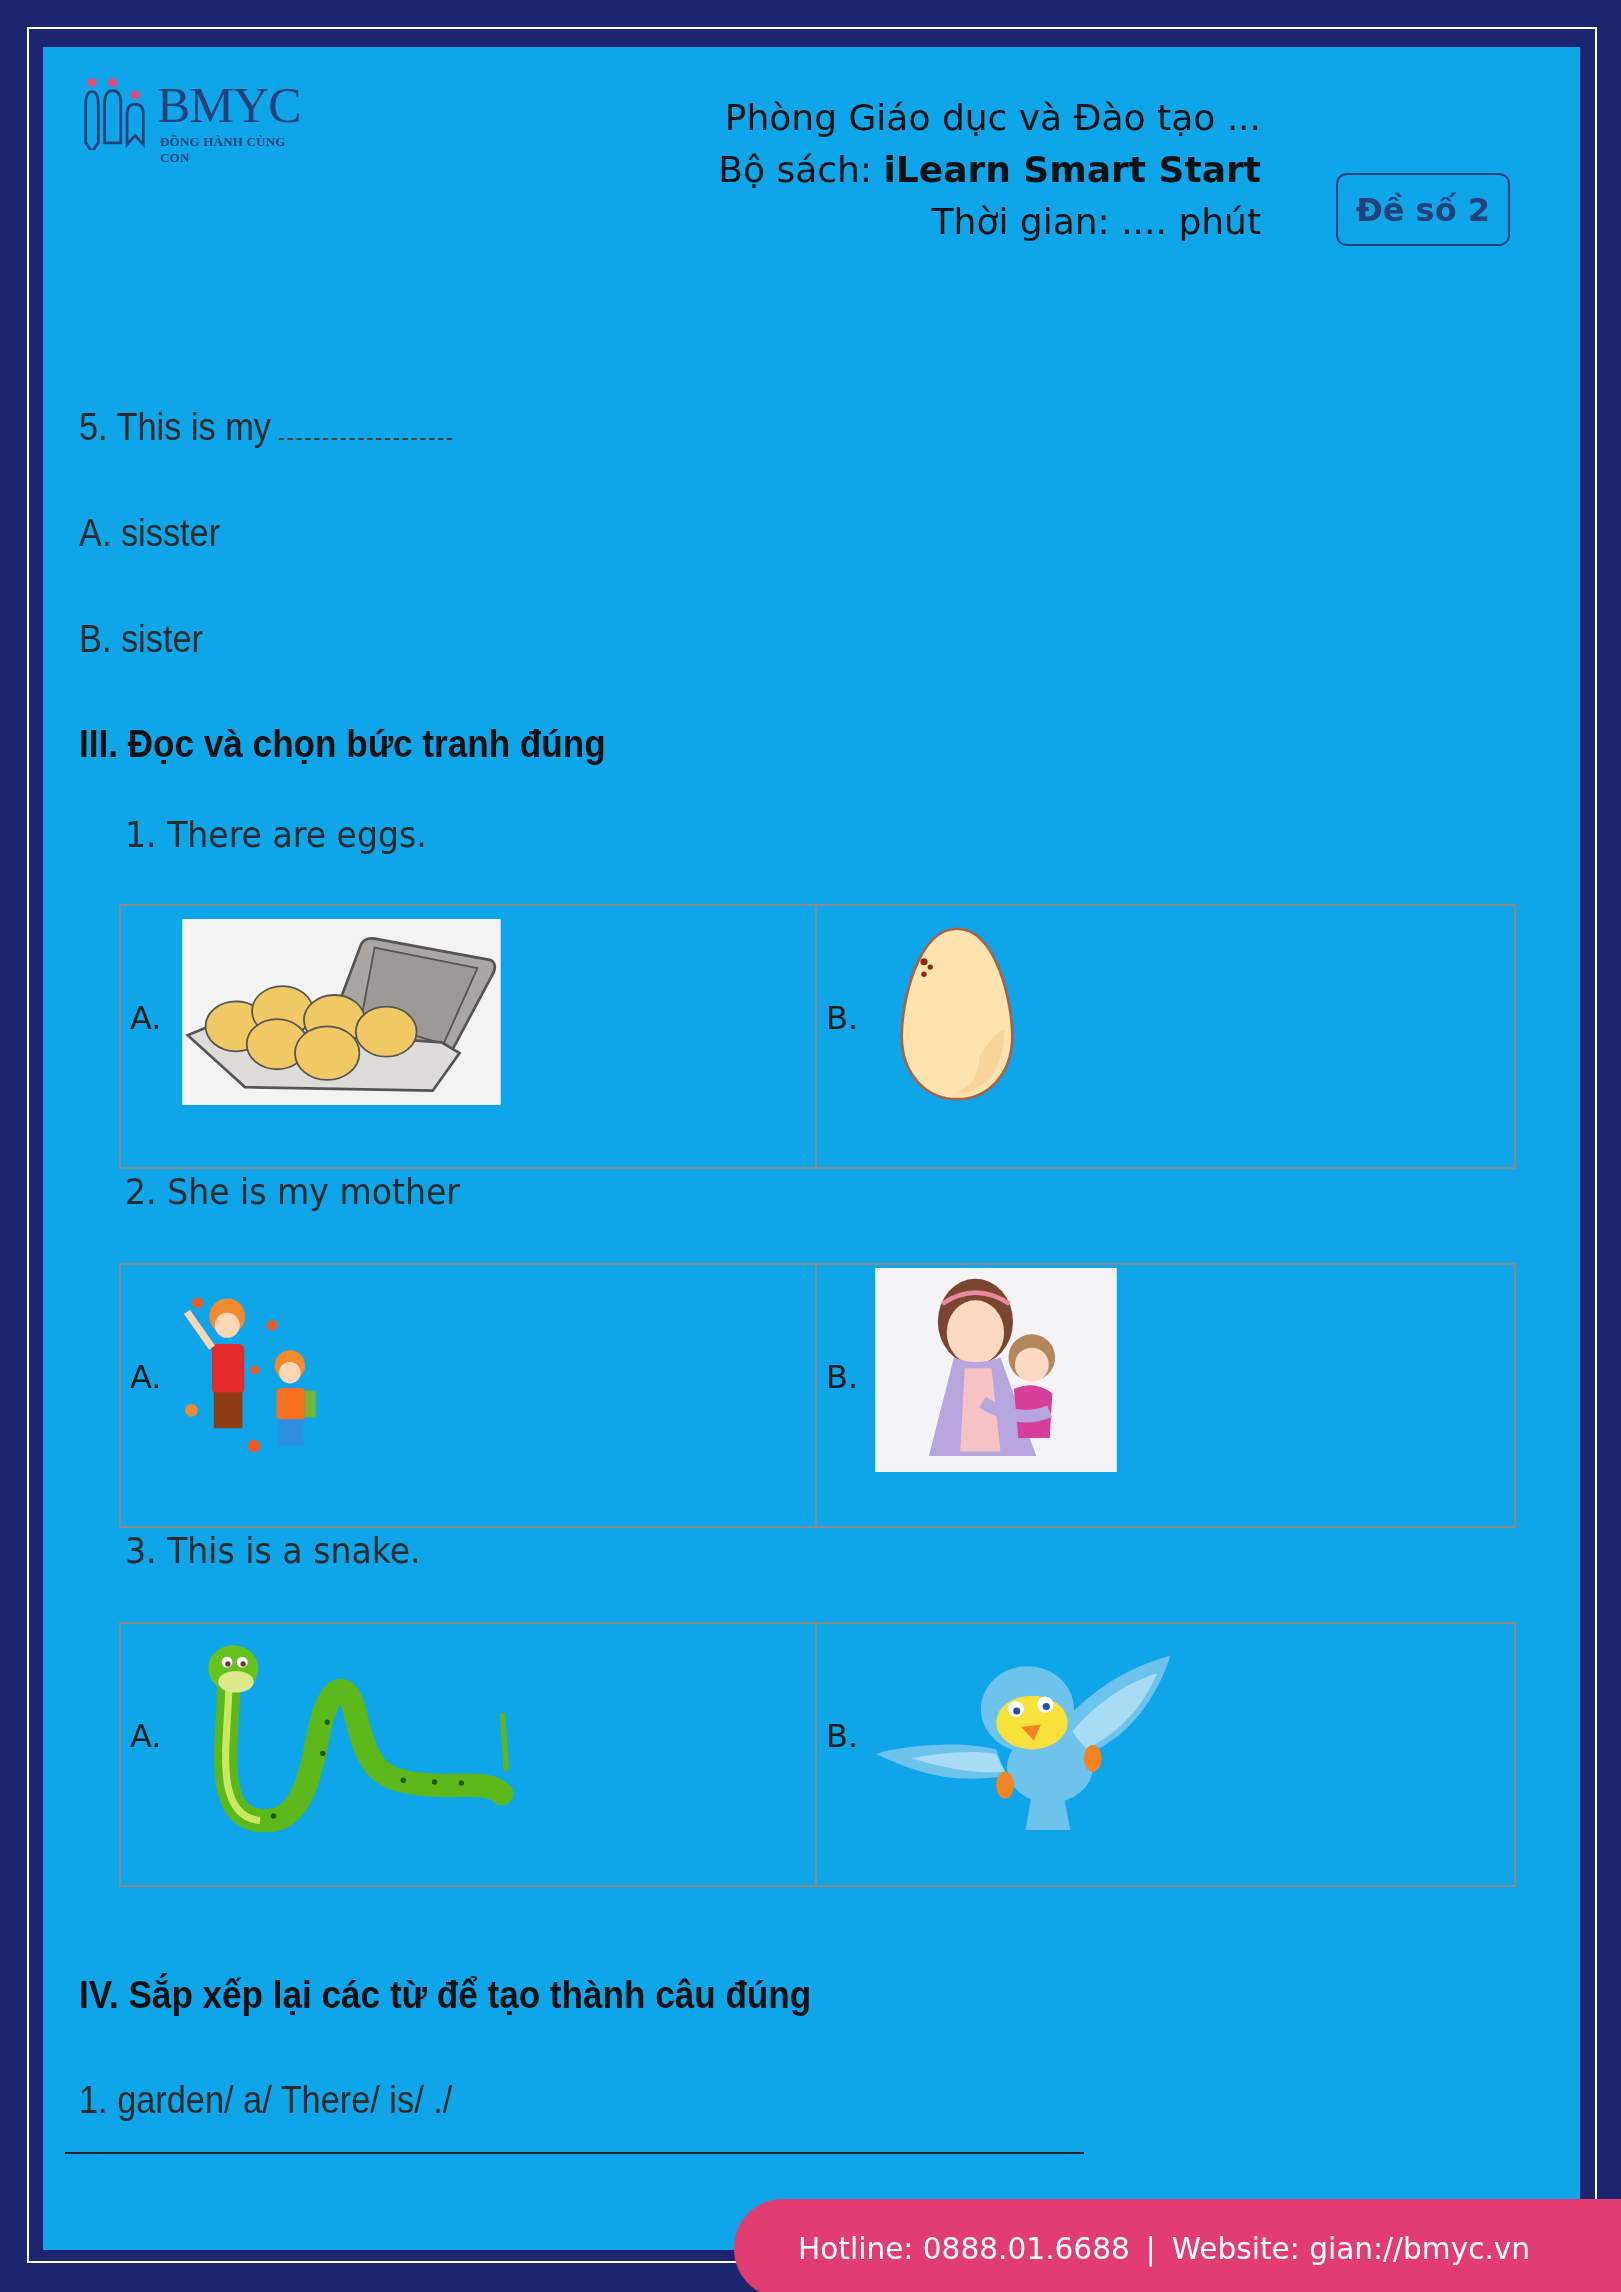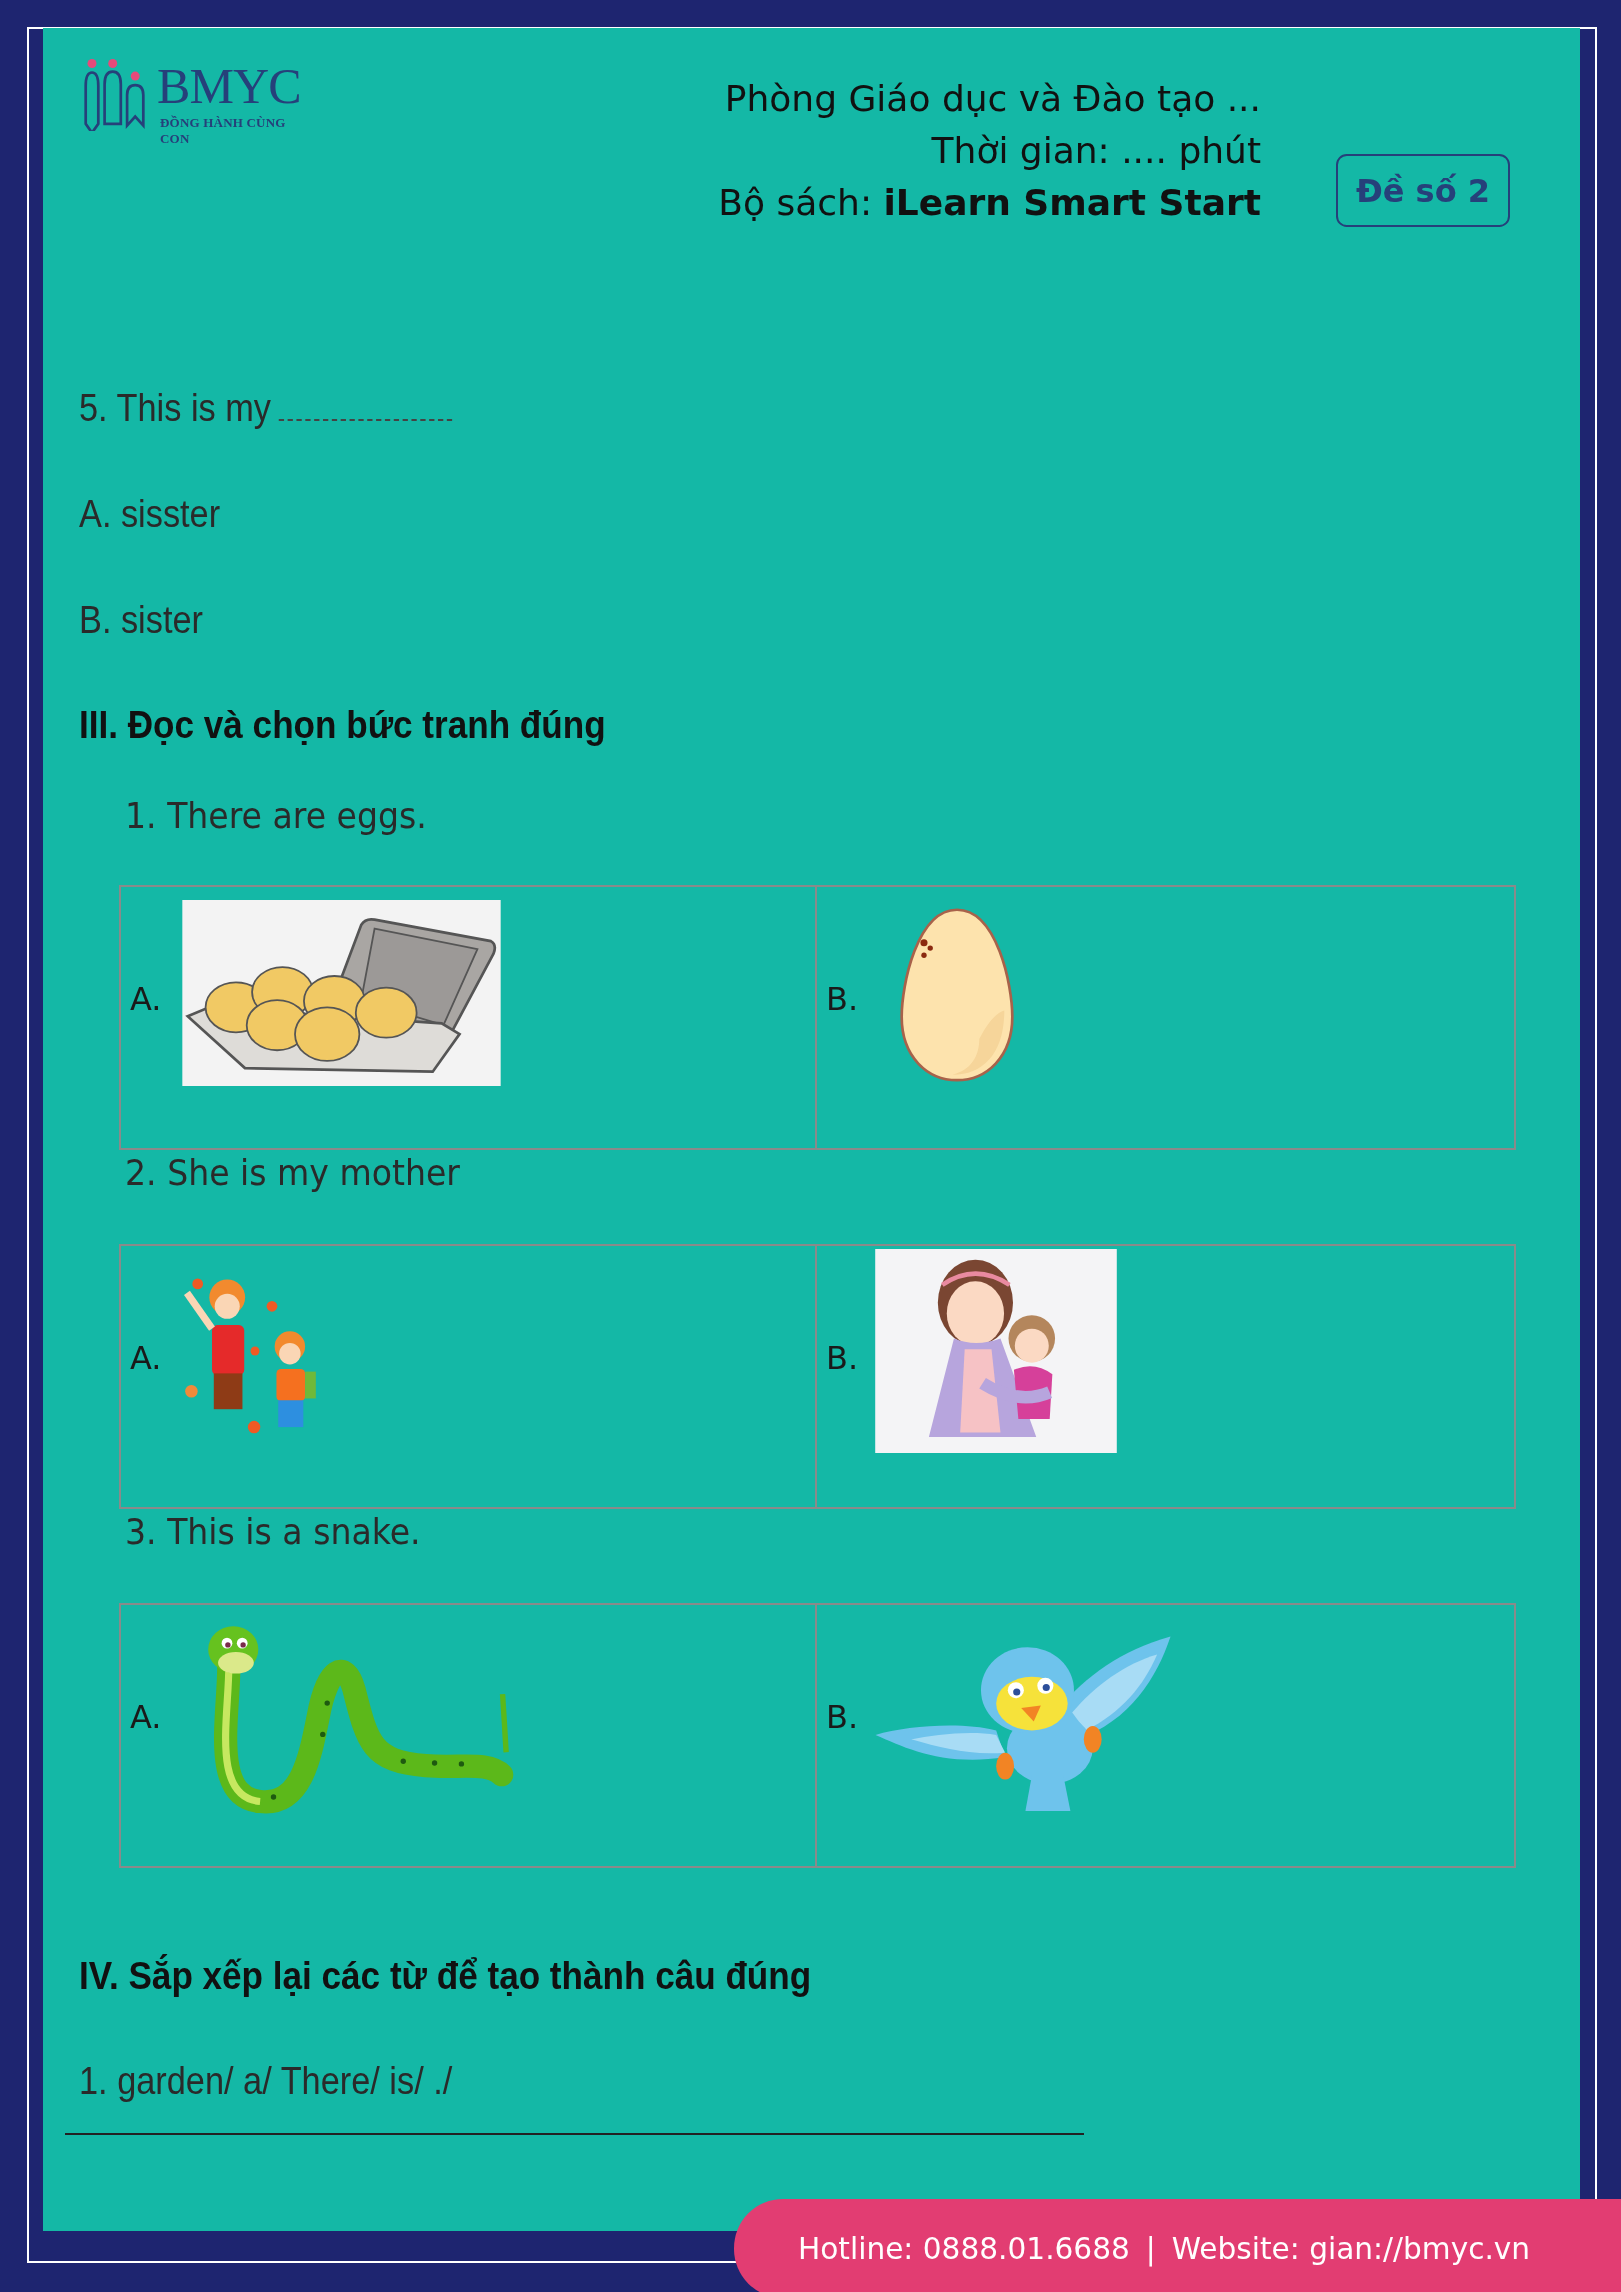--- a/index.html
+++ b/index.html
@@ -1,21 +1,21 @@
 <!DOCTYPE html>
 <html style="font-size:14.3px"><head>
 <meta charset="utf-8">
 <style>
   * { box-sizing: border-box; margin: 0; padding: 0; }
   html, body { width: 1621px; height: 2293px; overflow: hidden; background: #1e2570; }
   body { position: relative; font-family: "Liberation Sans", sans-serif; }
 
   .frame-outer { position: absolute; left: 0; top: 0; width: 1621px; height: 2293px; background: #1e2570; }
   .frame-line { position: absolute; left: 27px; top: 27px; width: 1570px; height: 2236px; border: 2.7px solid #ffffff; }
-  .page { position: absolute; left: 43px; top: 28px; width: 1537px; height: 2203px; background: #14b8a6; overflow: hidden; }
+  .page { position: absolute; left: 43px; top: 47px; width: 1537px; height: 2203px; background: #0ea5e9; overflow: hidden; }
 
   
   .logo { position: absolute; left: 40px; top: 31px; width: 215px; height: 72px; }
   .logo-word { position: absolute; left: 74px; top: 0px; font-family: "Liberation Serif", serif; font-size: 50px; color: #26407a; letter-spacing: -0.9px; line-height: 54px; }
   .logo-sub { position: absolute; left: 77px; top: 56px; font-family: Liberation Serif, serif; font-size: 13px; font-weight: bold; color: #26407a; letter-spacing: 0.2px; }
 
   .header-center { position: absolute; left: 403px; top: 45px; width: 815px; text-align: center; font-family: "DejaVu Sans", sans-serif; color: #111; }
   .header-center div { font-size: 36px; line-height: 52px; text-align: right; }
   .header-center .bold { font-weight: bold; }
 
@@ -59,22 +59,22 @@
       <path d="M3 72 L3 30 Q3 15 10 15 Q17 15 17 30 L17 72 L10 82 Z" fill="none" stroke="#26407a" stroke-width="3"></path>
       <path d="M24 72 L24 28 Q24 14 33 14 Q42 14 42 28 L42 72 Z" fill="none" stroke="#26407a" stroke-width="3"></path>
       <path d="M49 74 L49 40 Q49 29 58 29 Q67 29 67 40 L67 74 L58 64 Z" fill="none" stroke="#26407a" stroke-width="3"></path>
     </svg>
     <div class="logo-word">BMYC</div>
     <div class="logo-sub">ĐỒNG HÀNH CÙNG CON</div>
   </div>
 
   <div class="header-center">
     <div>Phòng Giáo dục và Đào tạo ...</div>
+    <div><span>Bộ sách: </span><span class="bold">iLearn Smart Start</span></div>
     <div>Thời gian: .... phút</div>
-    <div><span>Bộ sách: </span><span class="bold">iLearn Smart Start</span></div>
   </div>
 
   <div class="badge">Đề số 2</div>
 
   <div class="q cond" style="left:36px; top:358px;">
     <span>5. This is my</span><span class="blank-dots"></span>
   </div>
   <div class="q cond" style="left:36px; top:464px;">A. sisster</div>
   <div class="q cond" style="left:36px; top:570px;">B. sister</div>
 

